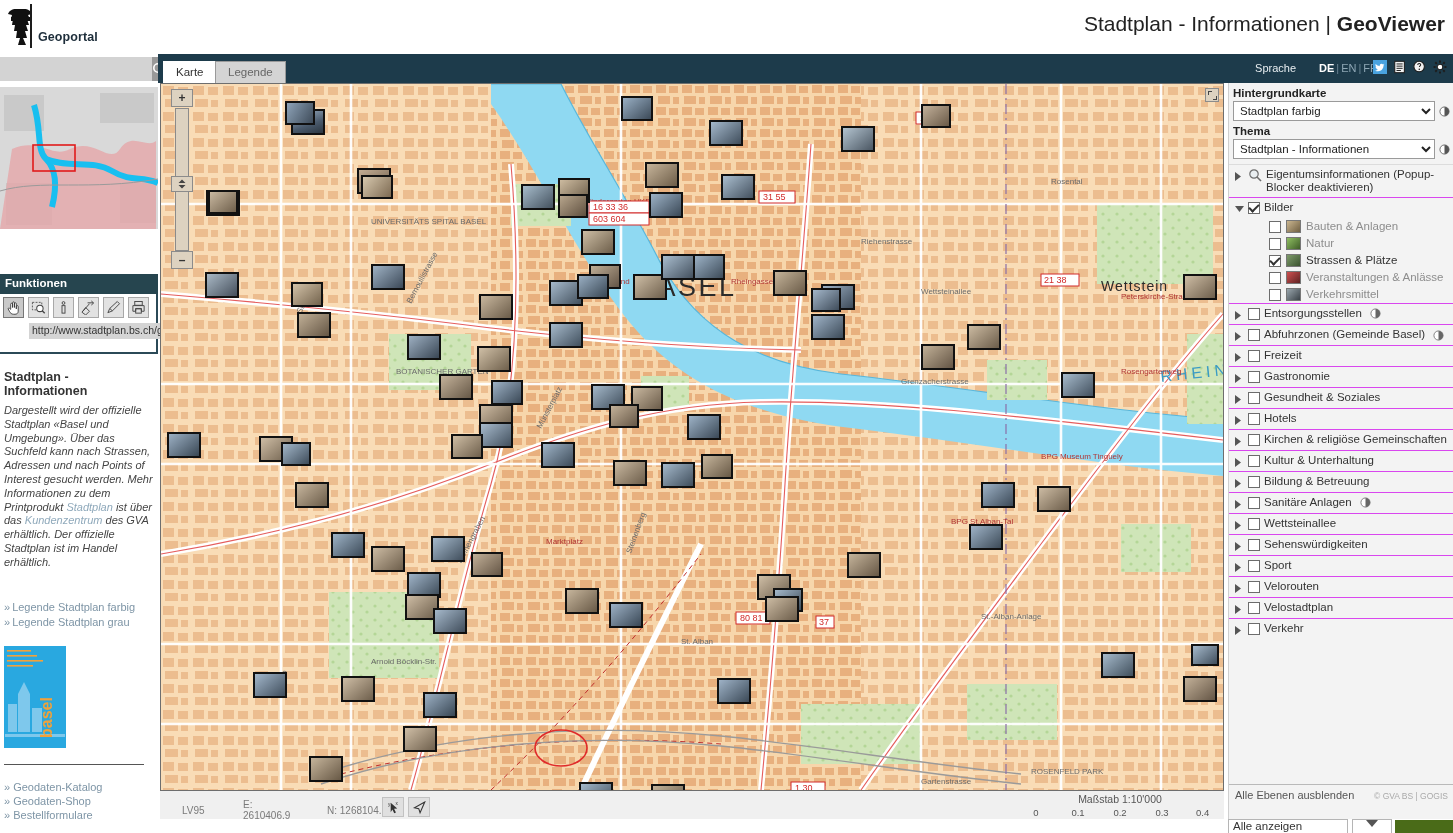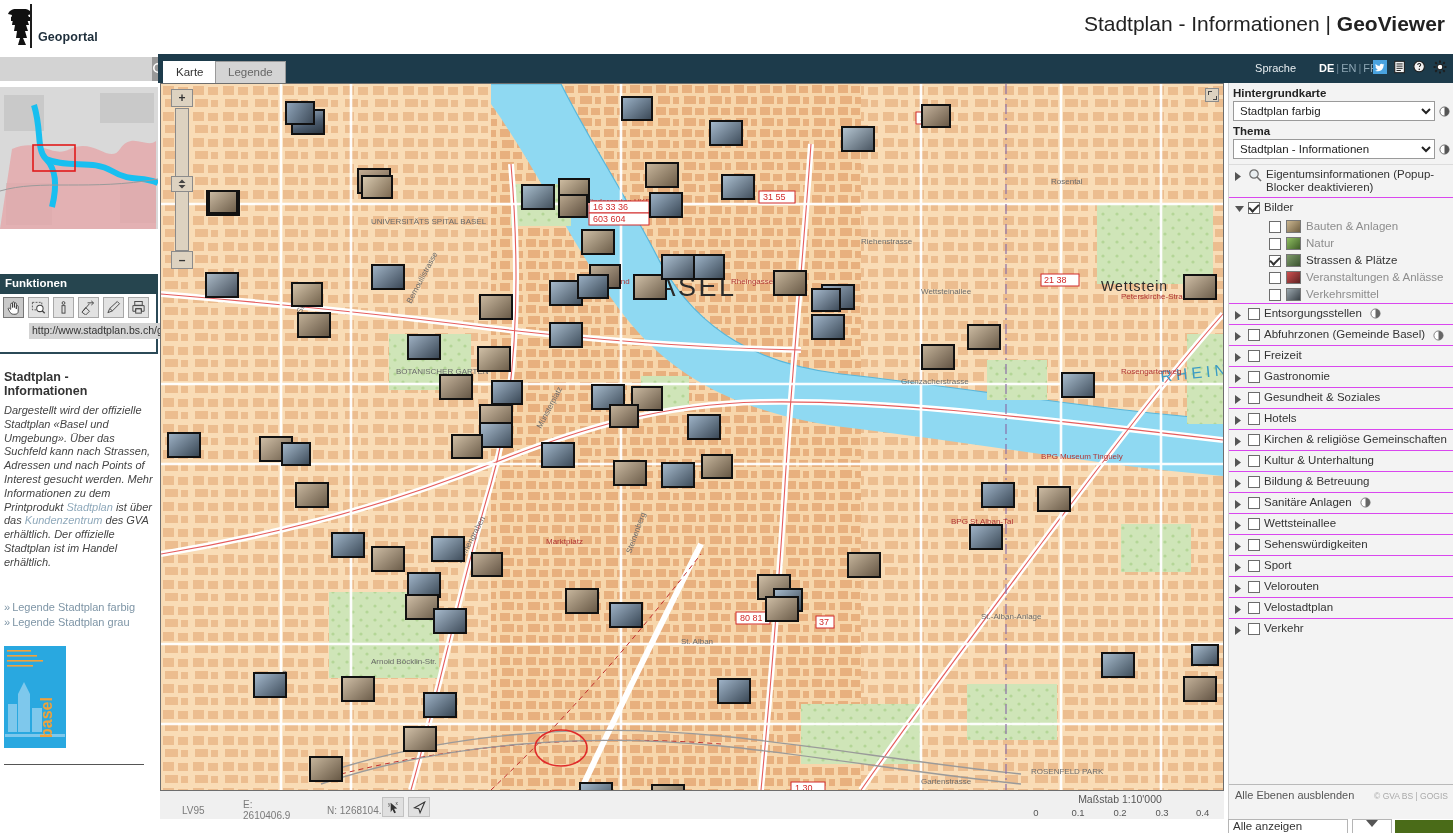--- a/index.html
+++ b/index.html
@@ -424,20 +424,25 @@
           <rect x="4" y="58" width="9" height="28"></rect>
           <rect x="28" y="62" width="10" height="24"></rect>
           <rect x="1" y="88" width="60" height="3"></rect>
         </g>
         <text x="48" y="92" fill="#f0a23c" font-family="Liberation Sans" font-size="16" font-weight="bold" transform="rotate(-90 48 92)">basel</text>
       </svg>
     </div>
 
     <div class="sep-line"></div>
 
+    <div class="geo-links">
+      <a href="#"><span class="chev">»</span> <span>Geodaten-Katalog</span></a>
+      <a href="#"><span class="chev">»</span> <span>Geodaten-Shop</span></a>
+      <a href="#"><span class="chev">»</span> <span>Bestellformulare</span></a>
+    </div>
   </div>
 
   <div class="tabbar">
     <div class="tab active">Karte</div>
     <div class="tab inactive">Legende</div>
     <div class="lang-block">
       <span class="lbl">Sprache</span><span class="cur">DE</span><span class="sep">|</span><a href="#">EN</a><span class="sep">|</span><a href="#">FR</a>
     </div>
     <div class="hdr-icons">
       <svg class="hdr-icon" viewBox="0 0 16 16">

